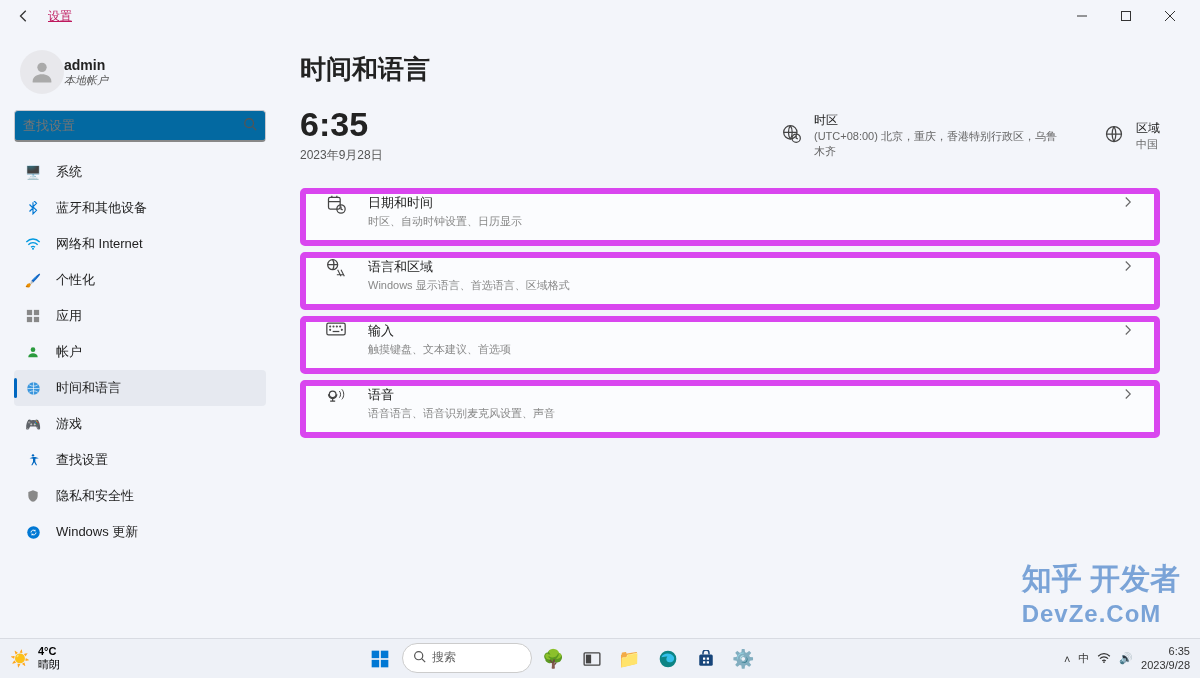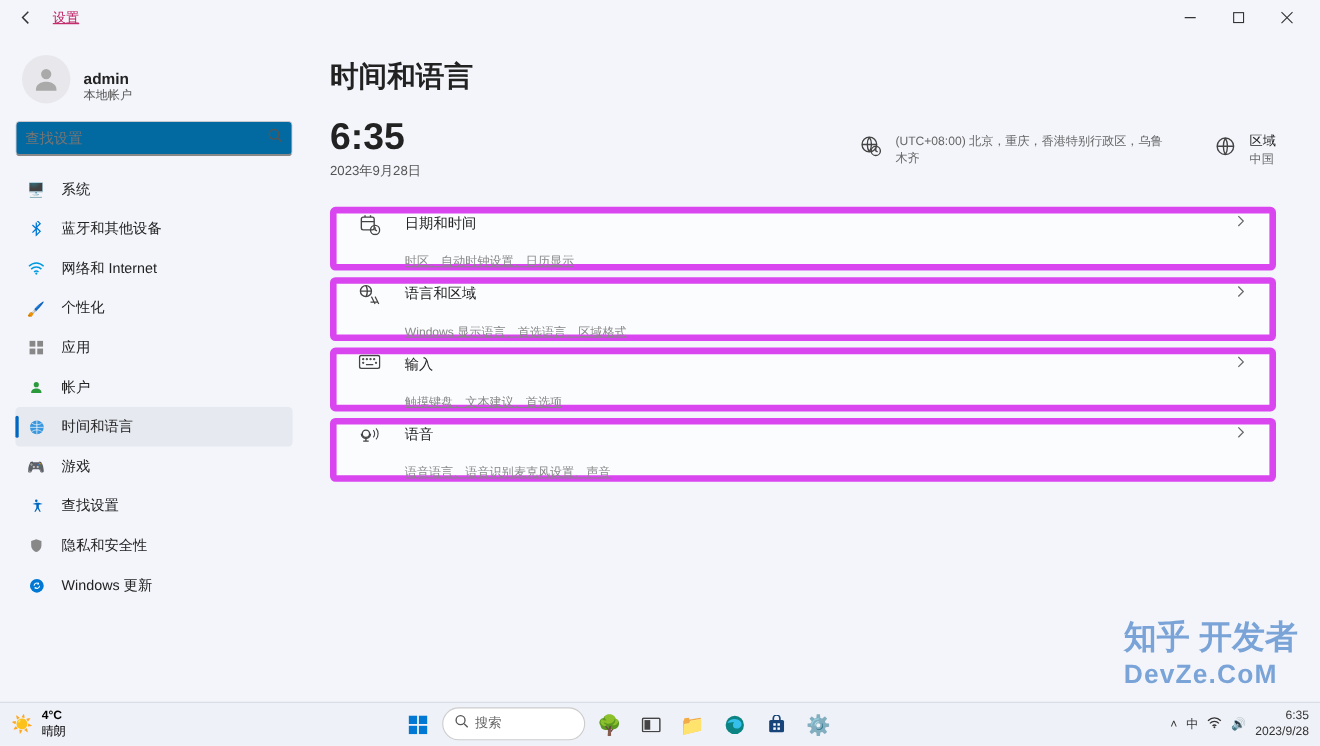--- a/index.html
+++ b/index.html
@@ -8,25 +8,25 @@
 
 .titlebar { display: flex; align-items: center; height: 32px; padding: 0 8px; }
 .titlebar .back { width: 32px; height: 32px; display: flex; align-items: center; justify-content: center; cursor: pointer; }
 .titlebar .title { font-size: 12px; margin-left: 8px; color: #be185d; text-decoration: underline; }
 .titlebar .winctl { margin-left: auto; display: flex; }
 .titlebar .winctl div { width: 44px; height: 32px; display: flex; align-items: center; justify-content: center; cursor: pointer; color: #333; }
 
 
 .container { display: flex; height: calc(100% - 32px - 40px); }
 .sidebar { width: 280px; padding: 8px 14px; }
-.user { display: flex; align-items: flex-end; gap: 12px; padding: 10px 6px 16px; }
+.user { display: flex; align-items: center; gap: 0; padding: 10px 6px 16px; }
 .avatar { width: 44px; height: 44px; border-radius: 50%; background: #e8e8ec; display: flex; align-items: center; justify-content: center; }
 .avatar svg { fill: #aaa; }
 .user .name { font-size: 14px; font-weight: 600; color: #222; }
-.user .sub { font-size: 11px; color: #555; }
+.user .sub { font-size: 11px; color: #555; font-style: italic; }
 
 .search { display: flex; align-items: center; border: 1px solid #c8c8ce; background: #0369a1; border-radius: 4px; height: 32px; padding: 0 8px; margin-bottom: 12px; border-bottom: 2px solid #888; }
 .search input { flex: 1; border: none; outline: none; font-size: 13px; background: transparent; }
 .search .sicon { color: #555; }
 
 .nav { list-style: none; }
 .nav li { display: flex; align-items: center; gap: 14px; height: 36px; padding: 0 10px; border-radius: 4px; cursor: pointer; font-size: 13px; color: #222; position: relative; }
 .nav li.active { background: #e6e9f0; }
 .nav li.active::before { content: ""; position: absolute; left: 0; top: 8px; bottom: 8px; width: 3px; background: #0067c0; border-radius: 2px; }
 .nav .nicon { width: 18px; display: flex; justify-content: center; }
@@ -40,21 +40,21 @@
 .info-box { display: flex; align-items: center; gap: 12px; }
 .info-box .iicon { color: #444; }
 .info-box .label { font-size: 12px; color: #222; }
 .info-box .val { font-size: 11px; color: #666; max-width: 250px; }
 .info-row .spacer { flex: 1; }
 
 .card { background: #fbfcfe; border: 6px solid #d946ef; border-radius: 5px; height: 58px; display: flex; align-items: flex-start; padding: 0 20px; margin-bottom: 6px; cursor: pointer; }
 .card .cicon { width: 28px; color: #444; }
 .card .ctext { margin-left: 14px; }
 .card .ctitle { font-size: 13px; color: #222; }
-.card .csub { font-size: 11px; color: #888; margin-top: 18px; text-decoration: underline; }
+.card .csub { font-size: 11px; color: #888; margin-top: 2px; }
 .card .chev { margin-left: auto; color: #666; }
 
 
 .taskbar { position: absolute; bottom: 0; left: 0; right: 0; height: 40px; background: #eef1f7; border-top: 1px solid #d8dbe2; display: flex; align-items: center; padding: 0 10px; }
 .weather { display: flex; align-items: center; gap: 8px; font-size: 11px; }
 .weather .wicon { font-size: 16px; }
 .weather .wtemp { font-weight: 600; }
 .tb-center { margin: 0 auto; display: flex; align-items: flex-start; gap: 6px; }
 .tb-icon { width: 32px; height: 32px; display: flex; align-items: center; justify-content: center; cursor: pointer; border-radius: 4px; font-size: 18px; }
 .tb-search { display: flex; align-items: center; background: #fff; border: 1px solid #ccc; border-radius: 16px; height: 30px; width: 130px; padding: 0 10px; gap: 6px; }
@@ -220,20 +220,21 @@
       </div>
       <div class="spacer"></div>
       <div class="info-box">
         <span class="iicon"><svg width="20" height="20" viewBox="0 0 24 24" fill="none" stroke="#444" stroke-width="1.5">
               <circle cx="10" cy="10" r="8"></circle>
               <path d="M2 10h16M10 2c3 4 3 12 0 16M10 2c-3 4-3 12 0 16"></path>
               <circle cx="17" cy="17" r="5"></circle>
               <path d="M17 14v3l2 1"></path>
             </svg></span>
         <div>
+          <div class="label">时区</div>
           <div class="val">(UTC+08:00) 北京，重庆，香港特别行政区，乌鲁木齐</div>
         </div>
       </div>
       <div class="info-box">
         <span class="iicon"><svg width="20" height="20" viewBox="0 0 24 24" fill="none" stroke="#444" stroke-width="1.5">
               <circle cx="12" cy="12" r="9"></circle>
               <path d="M3 12h18M12 3c3 5 3 13 0 18M12 3c-3 5-3 13 0 18"></path>
             </svg></span>
         <div>
           <div class="label">区域</div>

